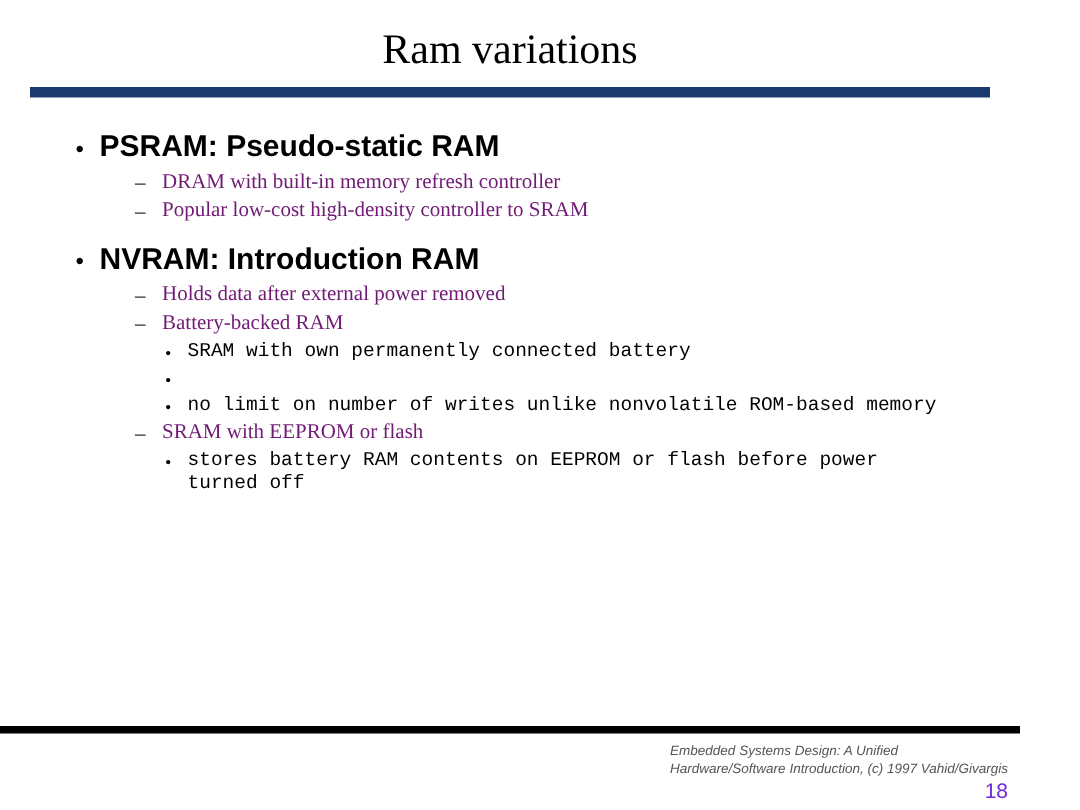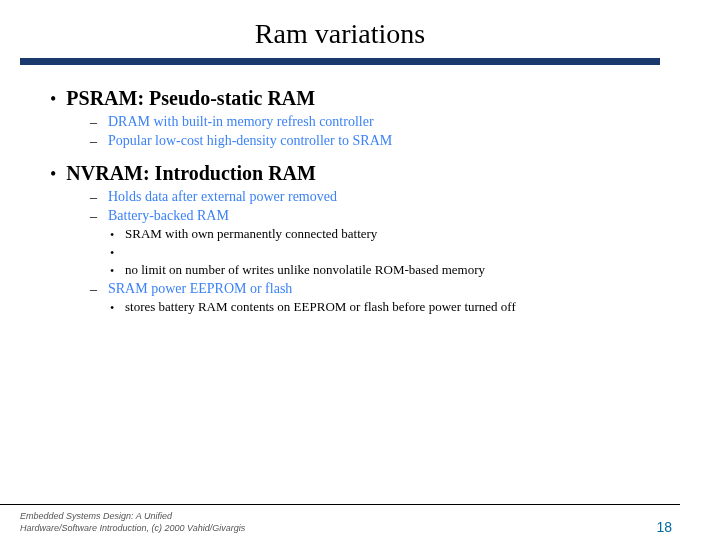--- a/index.html
+++ b/index.html
@@ -48,41 +48,41 @@
     .bullet-dot {
       font-size: 18px;
       margin-right: 10px;
       margin-top: 2px;
       color: #000;
     }
     .bullet-label {
       font-size: 20px;
       font-weight: bold;
       color: #000000;
-      font-family: Liberation Serif, serif;
+      font-family: Liberation Sans, sans-serif;
     }
     .sub-items {
       margin-left: 40px;
       margin-bottom: 2px;
     }
     .sub-bullet {
       display: flex;
       align-items: flex-start;
       margin-top: 2px;
     }
     .dash {
       font-size: 14px;
       margin-right: 8px;
       margin-top: 1px;
       color: #000;
       min-width: 10px;
     }
     .sub-text {
       font-size: 14px;
-      color: #3b82f6;
+      color: #701a75;
       font-family: 'Times New Roman', Times, serif;
     }
     .sub-sub-items {
       margin-left: 20px;
       margin-top: 1px;
     }
     .sub-sub-bullet {
       display: flex;
       align-items: flex-start;
       margin-top: 1px;
@@ -90,39 +90,40 @@
     .small-dot {
       font-size: 12px;
       margin-right: 7px;
       margin-top: 2px;
       color: #000;
       min-width: 8px;
     }
     .sub-sub-text {
       font-size: 13px;
       color: #000000;
-      font-family: Liberation Serif, serif;
+      font-family: Liberation Mono, monospace;
     }
     .footer-bar {
-      border-top: 1px solid #000000;
+      border-top: 5px solid #000000;
       padding: 5px 8px 5px 20px;
       display: flex;
       justify-content: space-between;
       align-items: flex-end;
+      flex-direction: column;
     }
     .footer-left {
       font-size: 9px;
       color: #555555;
       font-style: italic;
       font-family: Arial, sans-serif;
       line-height: 1.4;
     }
     .footer-right {
       font-size: 14px;
-      color: #0369a1;
+      color: #6d28d9;
       font-family: Arial, sans-serif;
     }
   </style>
 </head>
 <body>
 
 <div class="slide">
   <div class="title-area">
     <h1 class="title-text">Ram variations</h1>
   </div>
@@ -169,31 +170,31 @@
           <span class="small-dot">•</span>
         </div>
         <div class="sub-sub-bullet">
           <span class="small-dot">•</span>
           <span class="sub-sub-text">no limit on number of writes unlike nonvolatile ROM-based memory</span>
         </div>
       </div>
 
       <div class="sub-bullet">
         <span class="dash">–</span>
-        <span class="sub-text">SRAM power EEPROM or flash</span>
+        <span class="sub-text">SRAM with EEPROM or flash</span>
       </div>
       <div class="sub-sub-items">
         <div class="sub-sub-bullet">
           <span class="small-dot">•</span>
           <span class="sub-sub-text">stores battery RAM contents on EEPROM or flash before power turned off</span>
         </div>
       </div>
     </div>
   </div>
 
   <div class="footer-bar">
     <div class="footer-left">
       <div>Embedded Systems Design: A Unified</div>
-      <div>Hardware/Software Introduction, (c) 2000 Vahid/Givargis</div>
+      <div>Hardware/Software Introduction, (c) 1997 Vahid/Givargis</div>
     </div>
     <div class="footer-right">18</div>
   </div>
 </div>
 
 </body></html>

